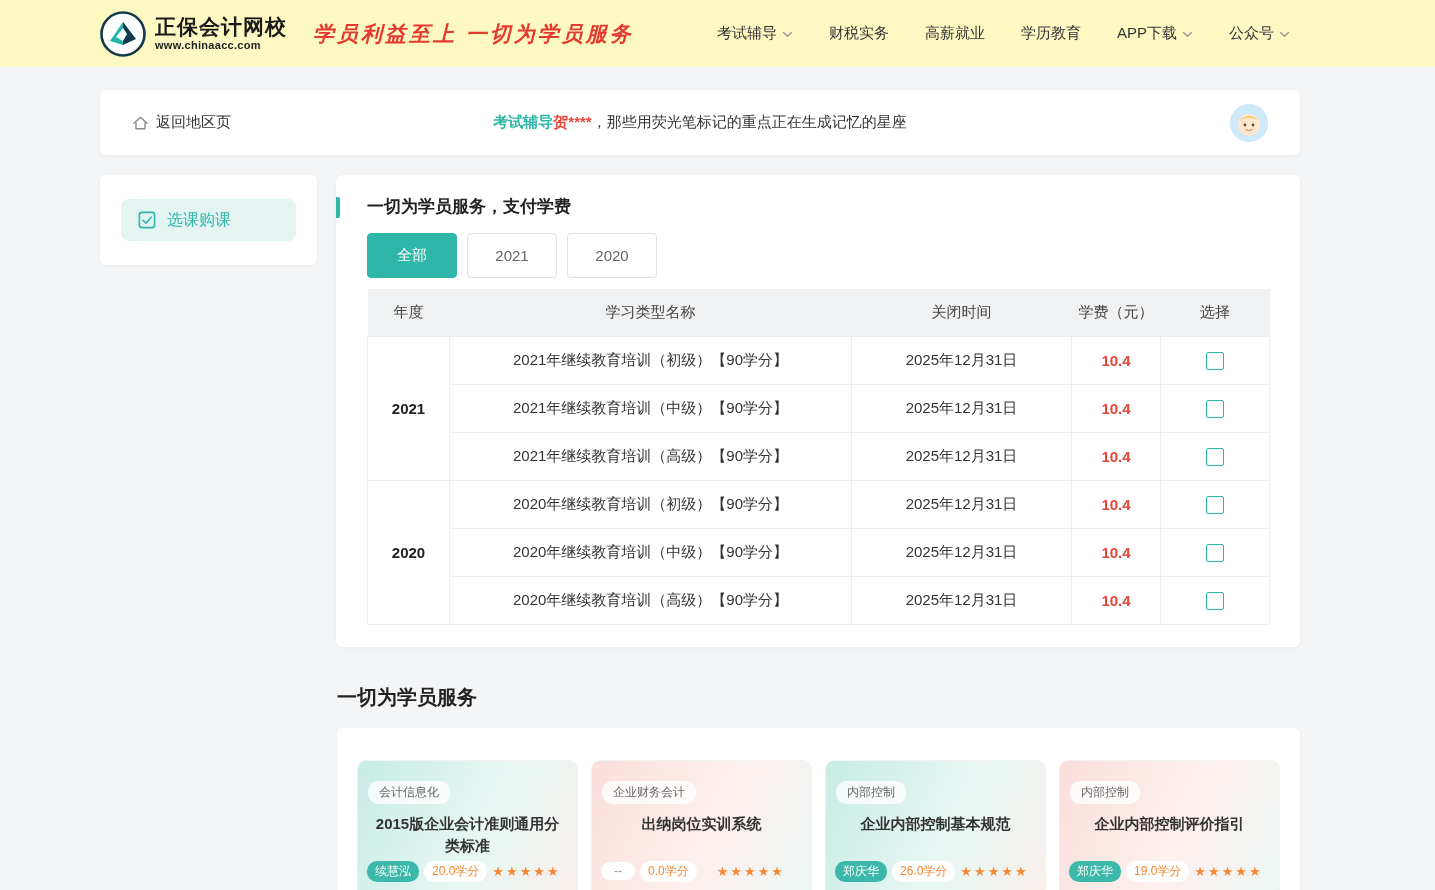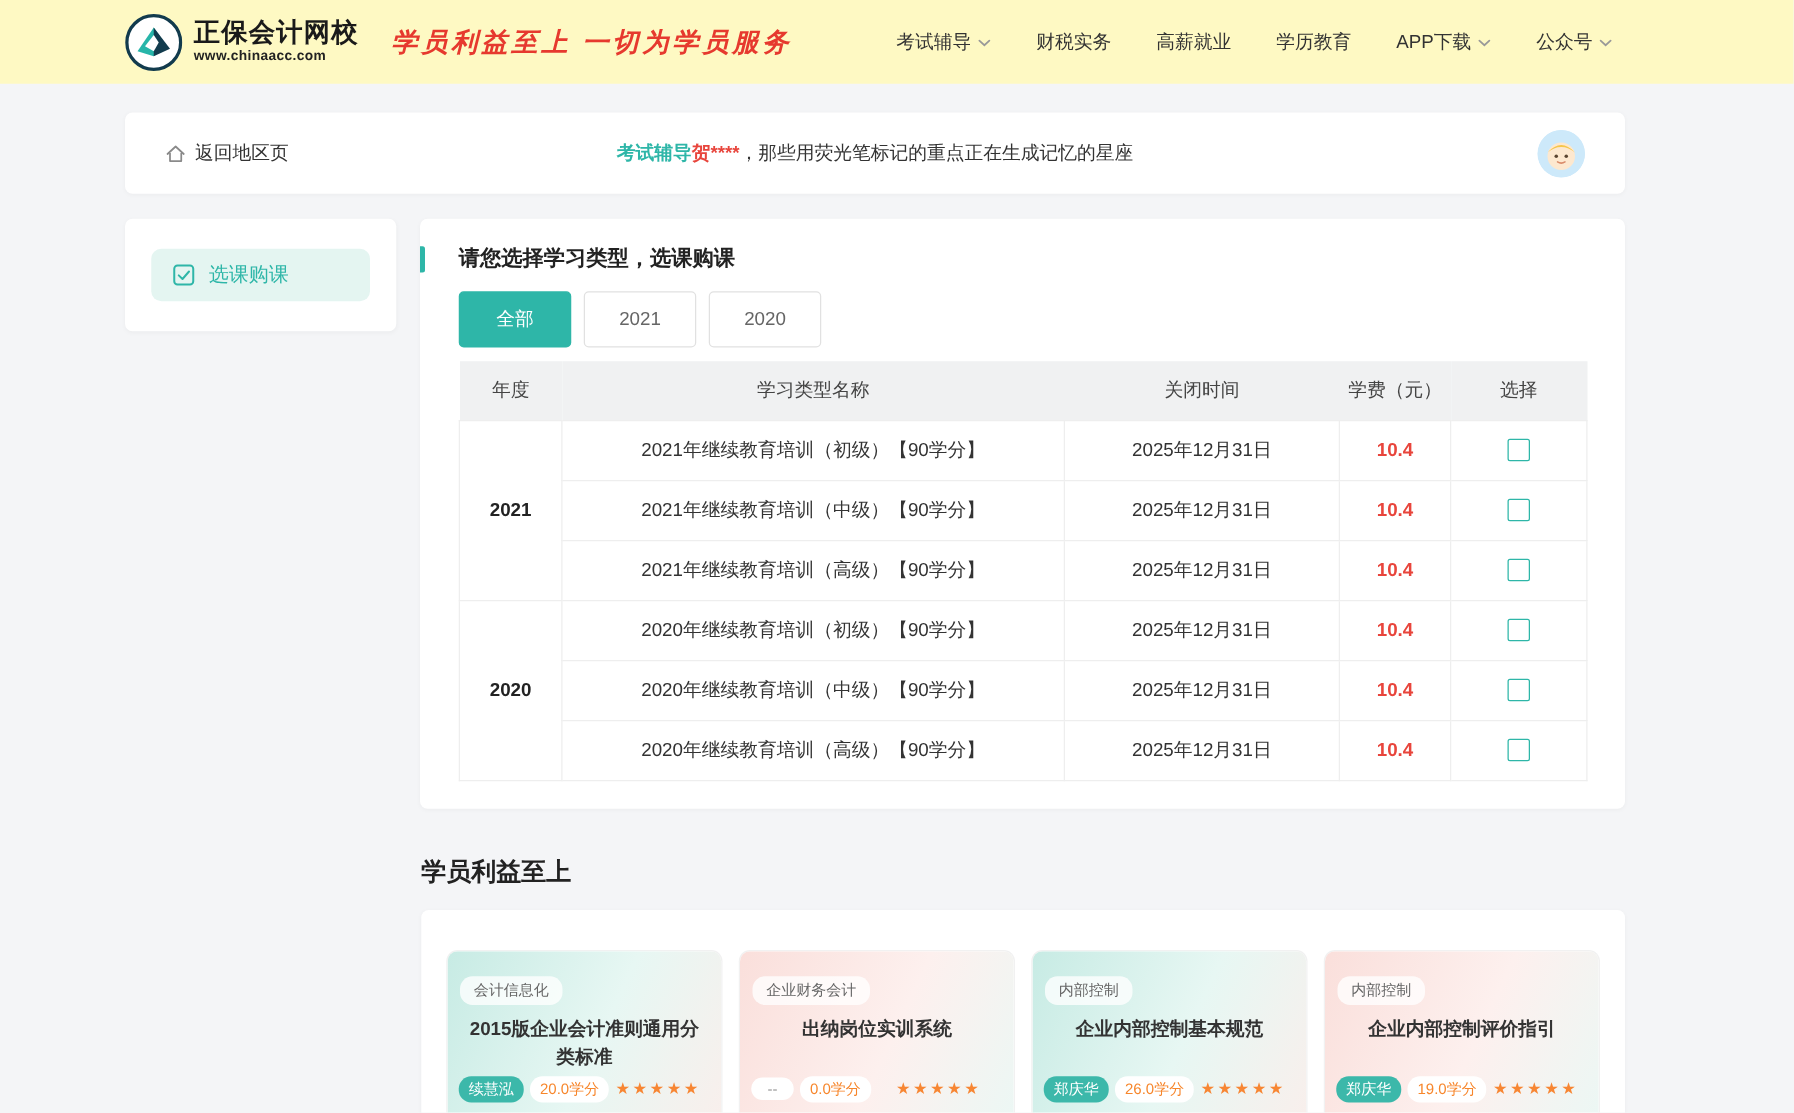--- a/index.html
+++ b/index.html
@@ -149,21 +149,21 @@
       <svg width="18" height="18" viewBox="0 0 18 18">
         <rect x="1.4" y="1.4" width="15.2" height="15.2" rx="2.6" fill="none" stroke="#2eb6a8" stroke-width="1.6"></rect>
         <path d="M5 9.3 L8 12.2 L13.2 6.2" fill="none" stroke="#2eb6a8" stroke-width="1.6" stroke-linecap="round" stroke-linejoin="round"></path>
       </svg>
       <span>选课购课</span>
     </div>
   </aside>
 
   <section class="panel card">
     <span class="accent-bar"></span>
-    <h2 class="panel-title">请您选择学习类型，选课购课</h2>
+    <h2 class="panel-title">一切为学员服务，支付学费</h2>
 
     <div class="filters">
         <button class="filter active">全部</button>
         <button class="filter">2021</button>
         <button class="filter">2020</button>
       </div>
 
     <table>
       <colgroup>
         <col style="width:82px">
@@ -218,21 +218,21 @@
             <td class="name-cell">2020年继续教育培训（高级）【90学分】</td>
             <td>2025年12月31日</td>
             <td class="price-cell">10.4</td>
             <td><span class="cbx"></span></td>
           </tr>
         </tbody>
     </table>
   </section>
 </div>
 
-<h2 class="section-title">学员利益至上</h2>
+<h2 class="section-title">一切为学员服务</h2>
 <section class="featured card">
   <div class="cards-row">
       <div class="course-card">
         <div class="card-top teal"><span class="card-tag">会计信息化</span><div class="card-title">2015版企业会计准则通用分类标准</div><div class="card-meta">
             <span class="pill instructor">续慧泓</span>
             <span class="pill credits">20.0学分</span>
             <span class="stars">★★★★★</span>
           </div></div>
         <div class="card-footer"></div>
       </div>

